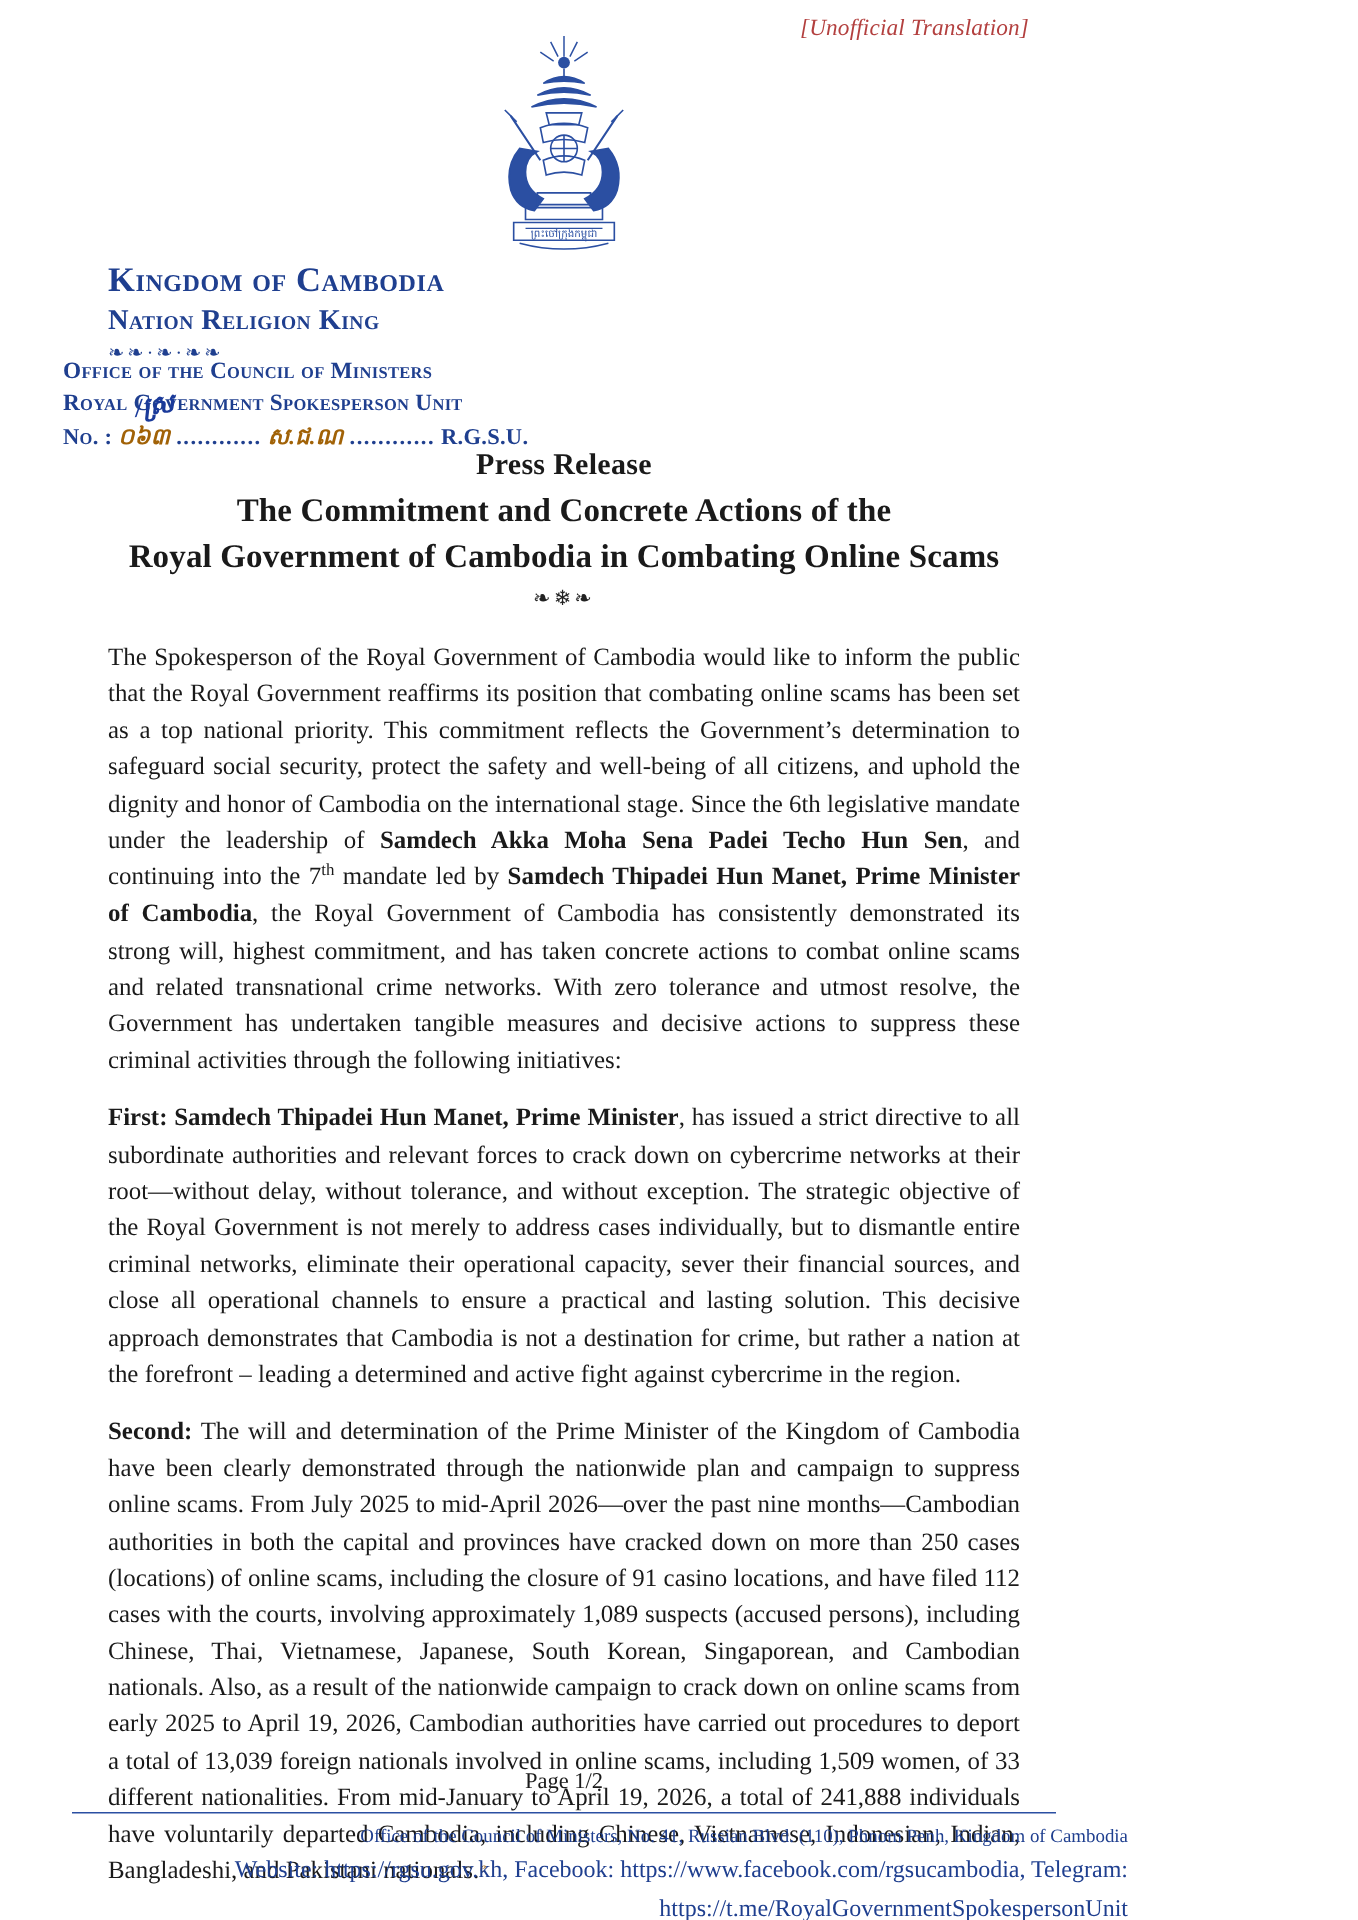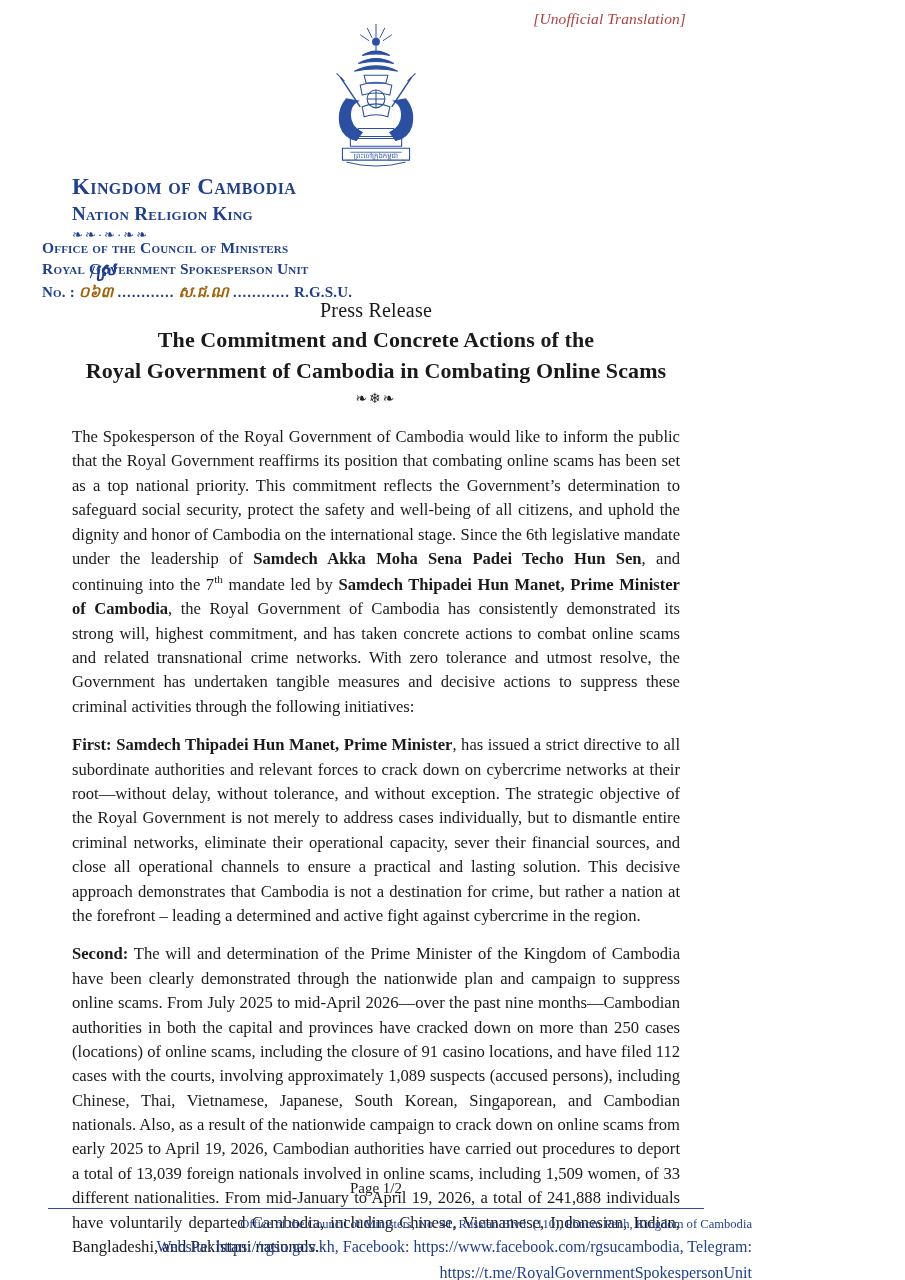--- a/index.html
+++ b/index.html
@@ -113,21 +113,21 @@
     font-size: 17px;
     transform: rotate(-8deg);
   }
 
   
   .titles {
     text-align: center;
     margin-top: 56px;
   }
   .press-release {
-    font-weight: normal;
+    font-weight: bold;
     font-size: 20px;
     letter-spacing: 0.2px;
   }
   .subject-line {
     font-weight: bold;
     font-size: 22px;
     margin-top: 5px;
     letter-spacing: 0.1px;
   }
   .title-divider {

